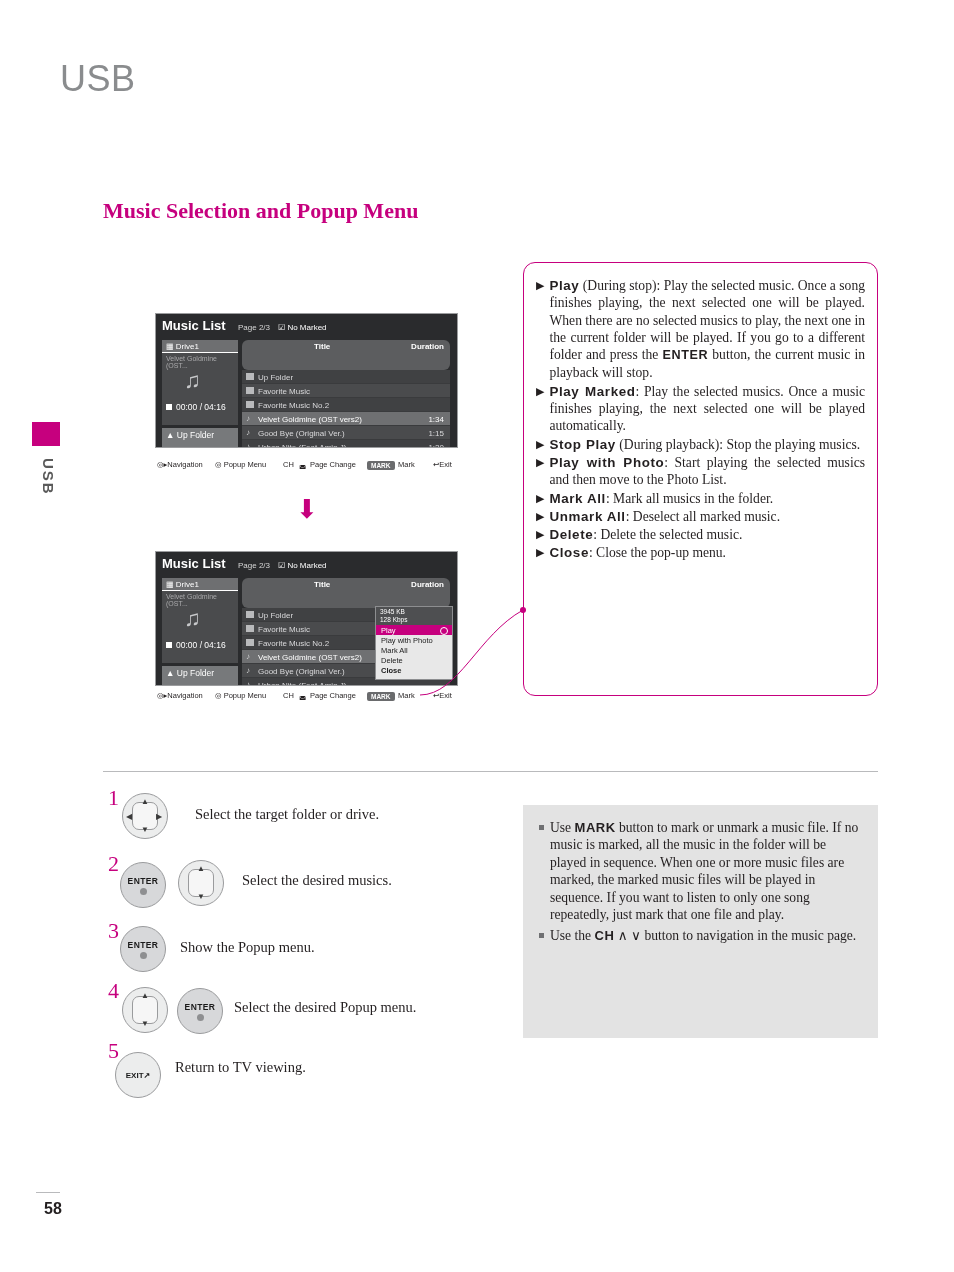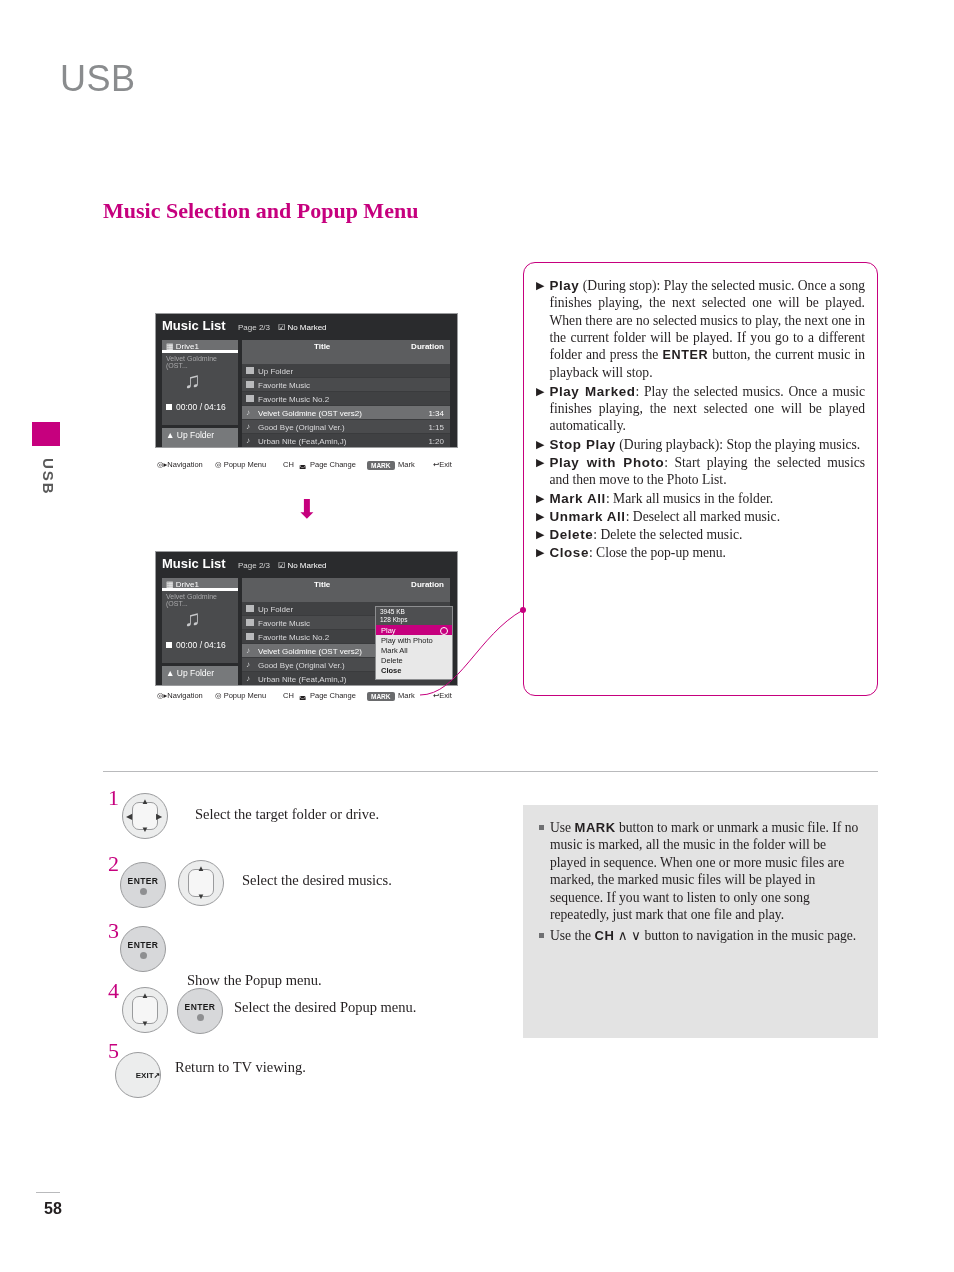--- a/index.html
+++ b/index.html
@@ -86,21 +86,21 @@
     color:#ffffff; font-size:8px;
   }
   .tv-body { position:relative; height:85px; }
   .drive-pane {
     position:absolute; left:6px; top:0; width:76px; height:85px;
     background:#4a4b4d;
   }
   .drive-row {
     height:13px; background:#6e6f71; color:#fff; font-size:8px;
     padding:2px 0 0 4px; box-sizing:border-box;
-    border-bottom:3px solid #ffffff;
+    border-bottom:1px solid #ffffff;
   }
   .drive-sub {
     color:#a9a9ab; font-size:7px; padding:2px 0 0 4px;
   }
   .note-icon {
     position:absolute; left:22px; top:28px;
     color:#c8c9cb; font-size:22px;
   }
   .time-row {
     position:absolute; left:0; top:62px; width:76px;
@@ -109,22 +109,23 @@
   .time-row .sq { display:inline-block; width:6px; height:6px; background:#fff; margin-right:4px; }
   .upfolder-btn {
     position:absolute; left:6px; top:88px; width:76px; height:27px;
     background:#77797b; color:#ffffff; font-size:8.5px;
     padding:2px 0 0 4px; box-sizing:border-box;
   }
   .list-pane {
     position:absolute; left:86px; top:0; width:208px;
   }
   .list-head {
-    height:24px; background:#5c5d5f; color:#ffffff; font-size:8px;
+    height:30px; background:#5c5d5f; color:#ffffff; font-size:8px;
     position:relative;
+    border-radius:6px;
   }
   .list-head .c-title { position:absolute; left:72px; top:2px; font-weight:bold;}
   .list-head .c-dur { position:absolute; right:6px; top:2px; font-weight:bold;}
   .list-row {
     height:13px; position:relative; font-size:8px; color:#d9d9db;
     border-bottom:1px solid #3a3b3d;
     background:#404143;
   }
   .list-row.alt { background:#4a4b4d; }
   .list-row.sel { background:#6f7072; color:#ffffff; }
@@ -208,21 +209,21 @@
   .navpad {
     width:24px; height:26px; border:1px solid #9a9b9d; border-radius:7px;
     background:#f6f6f6;
   }
   .btn-exit {
     width:46px; height:46px; background:#eceded;
     display:flex; align-items:center; justify-content:center;
   }
   .btn-exit .lbl {
     font-family:"Liberation Sans", sans-serif;
-    font-size:8px; font-weight:bold; color:#1a1a1a;padding-left:20px;
+    font-size:8px; font-weight:bold; color:#1a1a1a;
   }
   
   .notebox {
     position:absolute; left:523px; top:805px;
     width:355px; height:233px;
     background:#e3e3e3;
     padding:14px 16px; box-sizing:border-box;
   }
   .note-item { display:flex; margin-bottom:4px; }
   .note-sq {
@@ -451,21 +452,21 @@
 </div>
 <div style="position:absolute;left:197px;top:864px;font-size:8px;color:#3a3a3a;">▲</div>
 <div style="position:absolute;left:197px;top:892px;font-size:8px;color:#3a3a3a;">▼</div>
 <div class="step-text" style="left:242px; top:872px;">Select the desired musics.</div>
 
 <div class="step-num" style="left:108px; top:918px;">3</div>
 <div class="btn-circle btn-enter" style="left:120px; top:926px;">
   <div class="lbl">ENTER</div>
   <div class="knob"></div>
 </div>
-<div class="step-text" style="left:180px; top:972px;margin-left:7px;">Show the Popup menu.</div>
+<div class="step-text" style="left:180px; top:939px;">Show the Popup menu.</div>
 
 <div class="step-num" style="left:108px; top:978px;">4</div>
 <div class="btn-circle btn-nav" style="left:122px; top:987px;">
   <div class="navpad"></div>
 </div>
 <div style="position:absolute;left:141px;top:991px;font-size:8px;color:#3a3a3a;">▲</div>
 <div style="position:absolute;left:141px;top:1019px;font-size:8px;color:#3a3a3a;">▼</div>
 <div class="btn-circle btn-enter" style="left:177px; top:988px;">
   <div class="lbl">ENTER</div>
   <div class="knob"></div>

